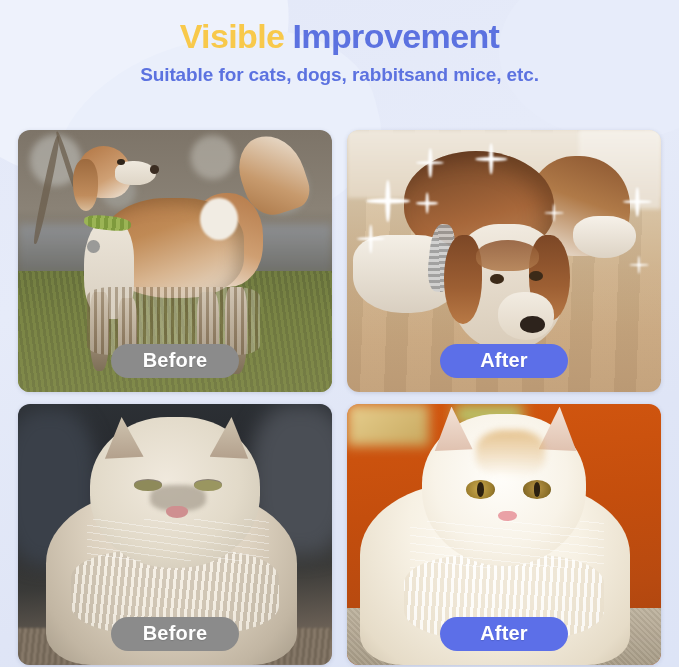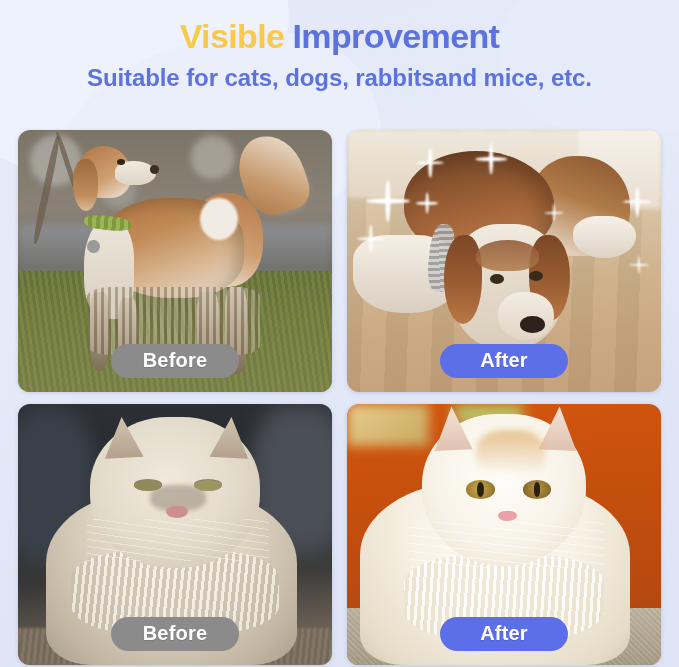--- a/index.html
+++ b/index.html
@@ -72,21 +72,21 @@
   }
   .title .word-visible {
     color: #f8c94b;
   }
   .title .word-improvement {
     color: #5c72e0;
     margin-left: 8px;
   }
   .subtitle {
     margin: 10px 0 0 0;
-    font-size: 24px;
+    font-size: 19px;
     font-weight: 700;
     color: #5c72e0;
     letter-spacing: -0.1px;
     white-space: nowrap;
   }
 
   
   .grid {
     position: absolute;
     left: 18px;

